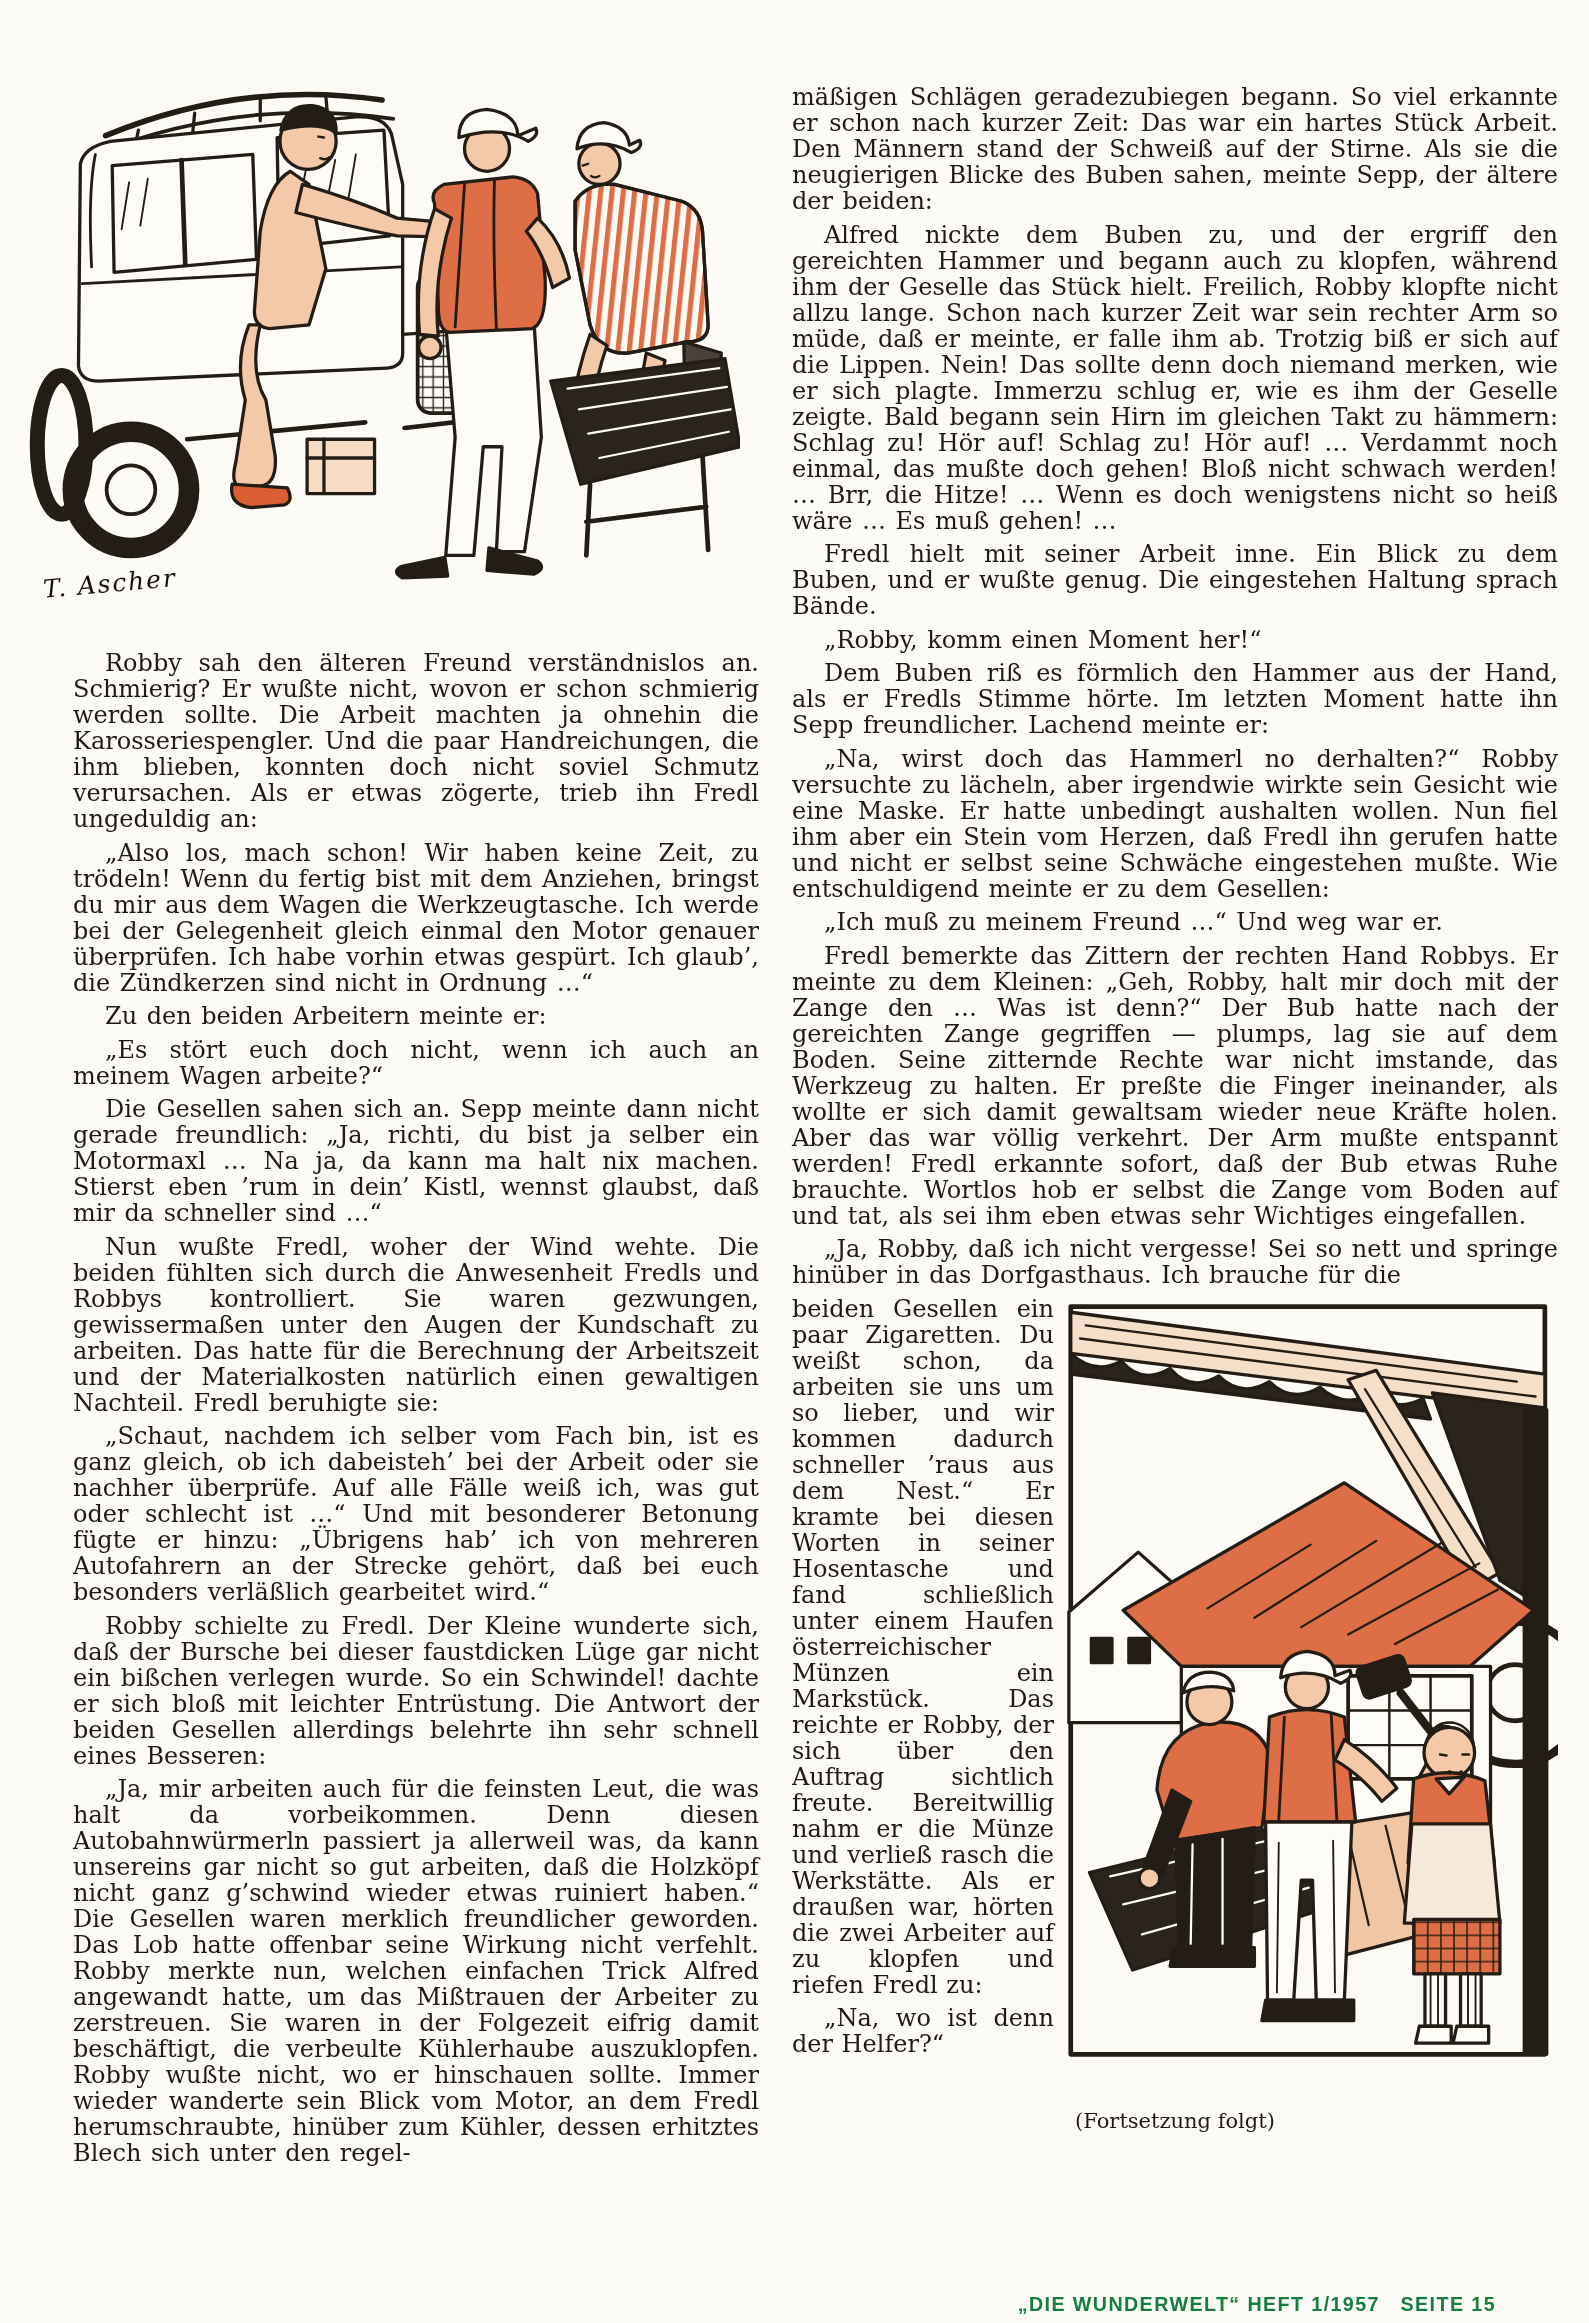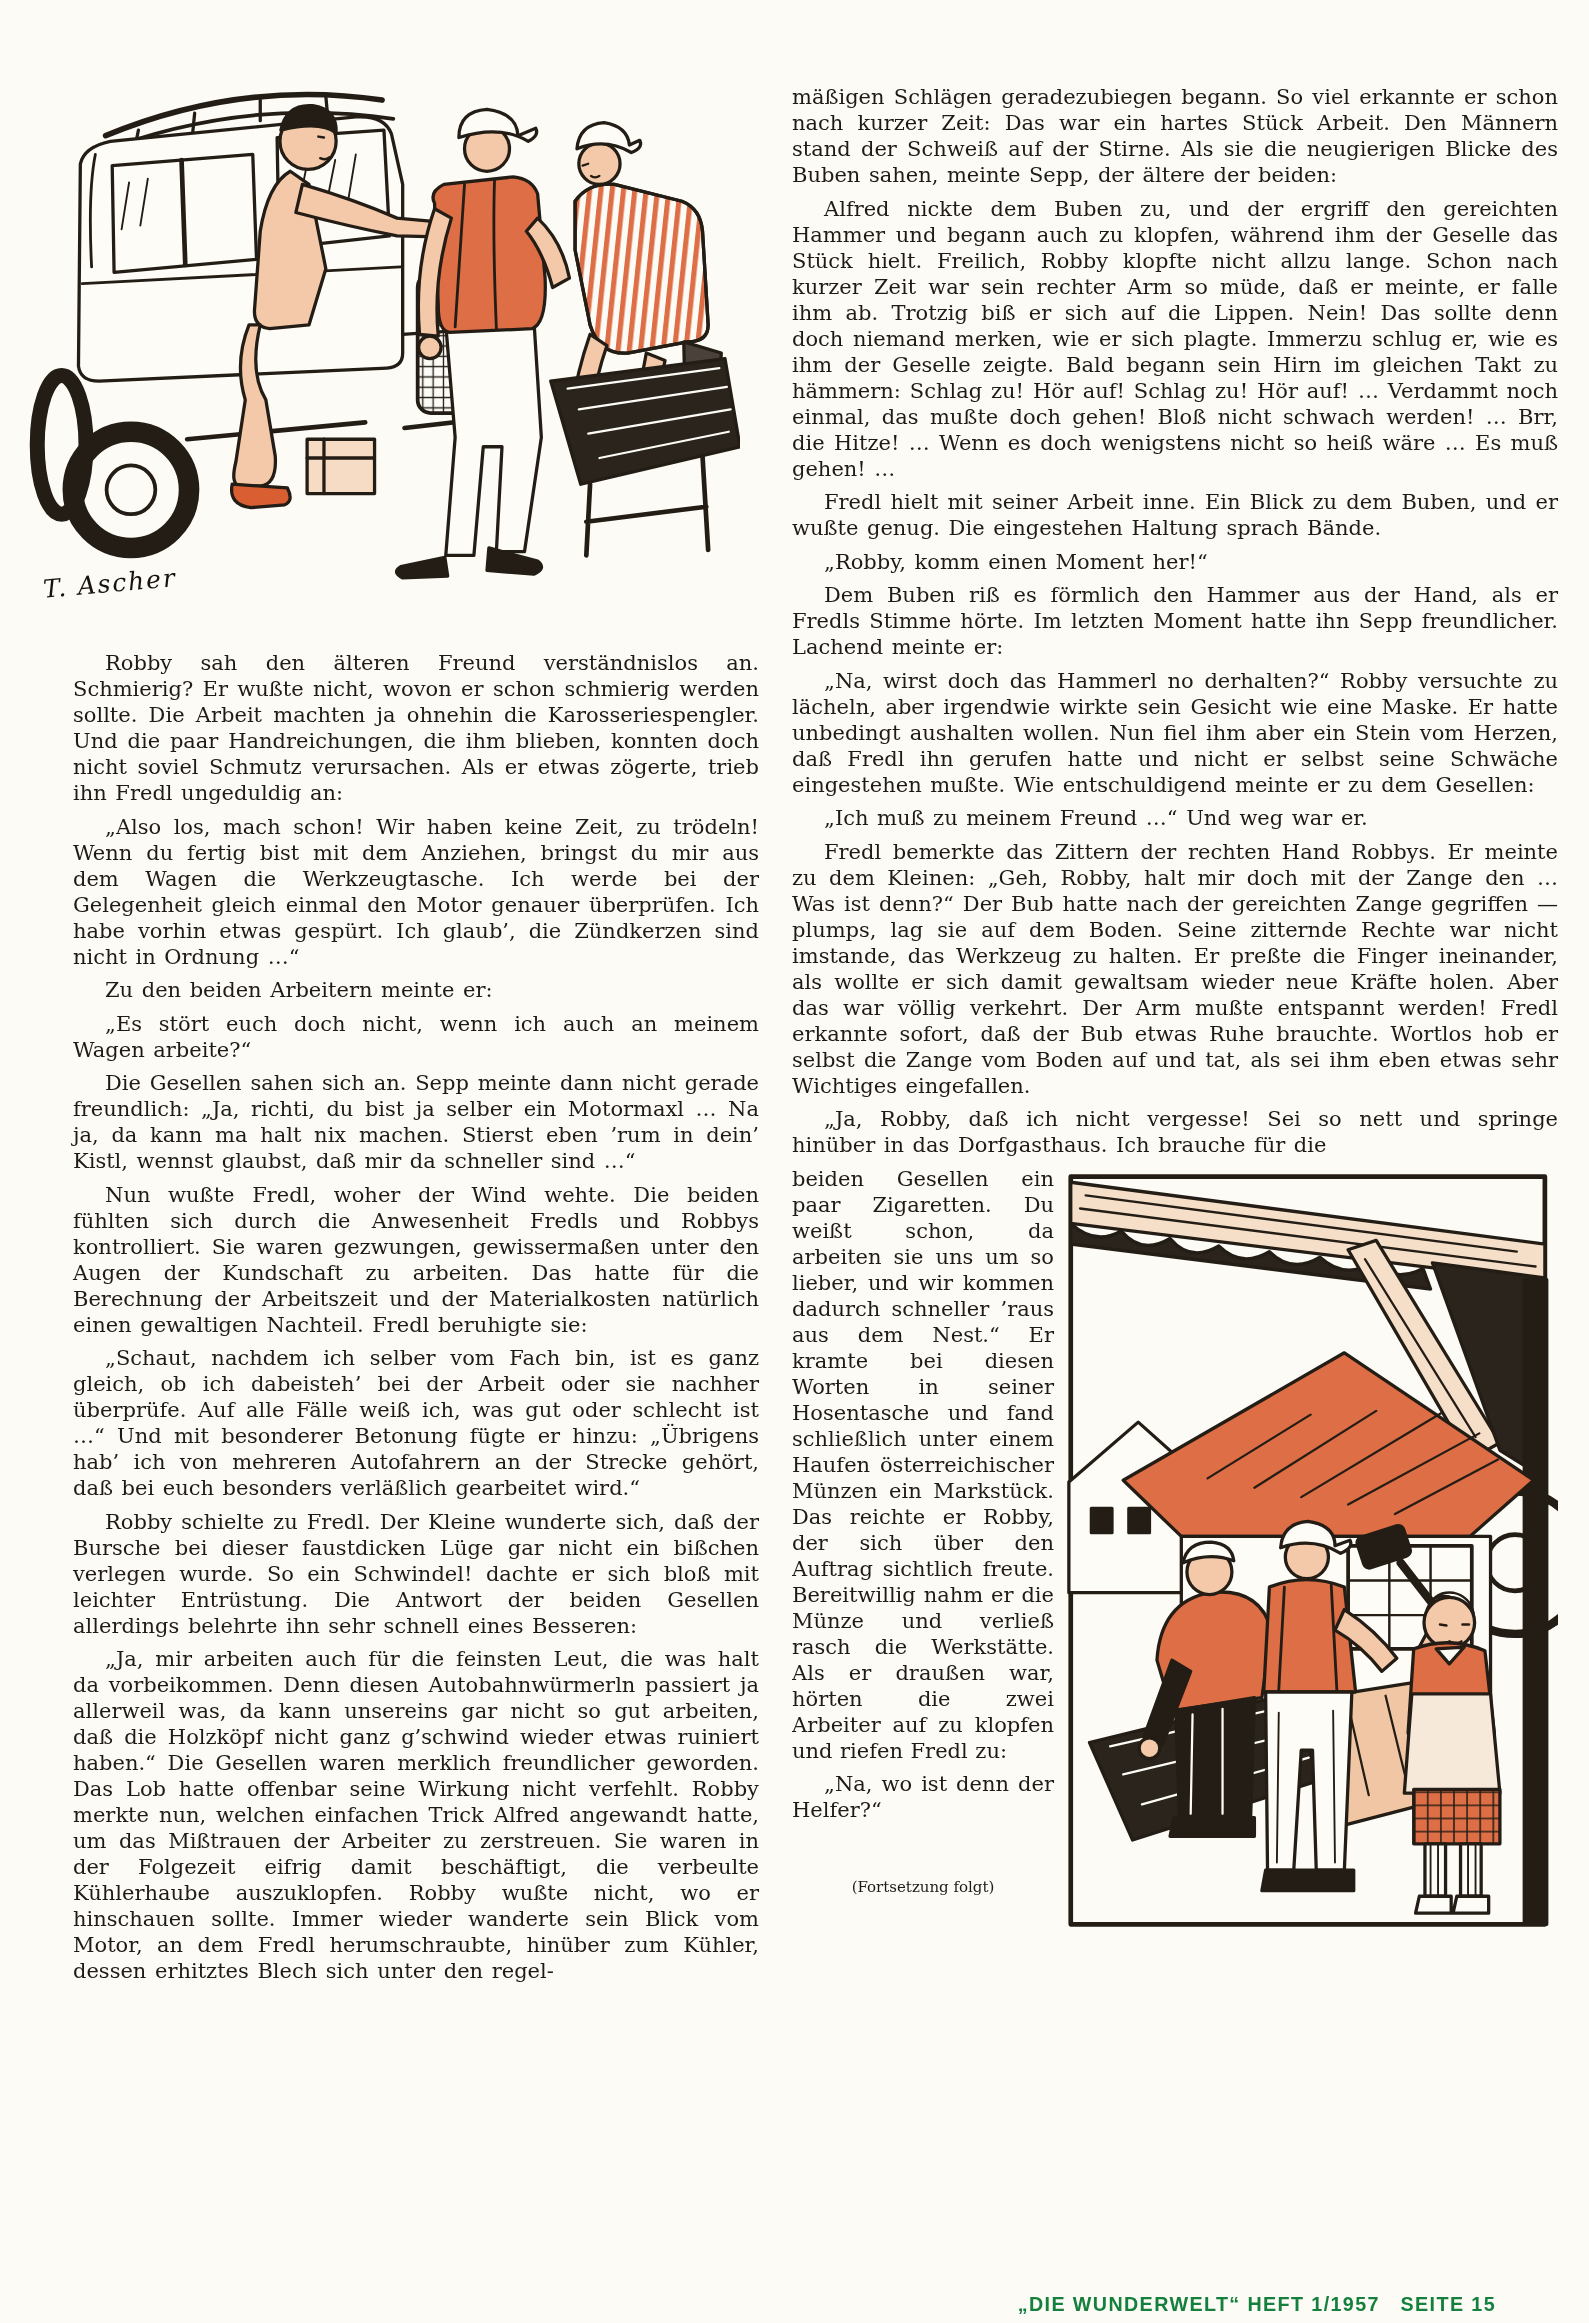--- a/index.html
+++ b/index.html
@@ -5,38 +5,38 @@
   *{box-sizing:border-box}
   html,body{margin:0;padding:0}
   body{background:#d8d4ca}
   .page{
     position:relative;width:1589px;height:2324px;margin:0 auto;
     background:#fcfbf6;color:#201a14;overflow:hidden;
     font-family:"DejaVu Serif","Liberation Serif",serif;
   }
   .para{
     margin:0 0 7.5px;text-align:justify;text-indent:32px;
-    font-size:21px;line-height:26px;word-spacing:1.9px;
+    font-size:24px;line-height:26px;word-spacing:1.9px;
     hyphens:auto;overflow-wrap:break-word;
   }
   .para.noindent{text-indent:0}
   figure{margin:0;padding:0}
   #illus-car{position:absolute;left:26px;top:41px;width:714px;height:581px}
   #illus-car svg{width:100%;height:100%;display:block}
   .signature{
     position:absolute;left:17px;bottom:24px;font-style:italic;font-size:25px;
     letter-spacing:1.9px;transform:rotate(-5deg);color:#17120d;
   }
   #left-text{position:absolute;left:73px;top:650px;width:686px}
   #right-col{position:absolute;left:792px;top:84px;width:766px}
   .wrap-zone{overflow:hidden}
   #illus-workshop{float:right;width:491px;height:763px;margin:3.7px 0 9.4px 13px}
   #illus-workshop svg{width:100%;height:100%;display:block}
   .narrow-area .para{word-spacing:0.9px}
-  .fortsetzung{margin-top:51px;text-align:center;font-size:15px;line-height:26px}
+  .fortsetzung{margin-top:51px;text-align:center;font-size:21px;line-height:26px}
   #footer{
     position:absolute;top:2293px;right:93px;white-space:pre;color:#15803d;
     font-family:"Liberation Sans",sans-serif;font-weight:bold;
     font-size:19.7px;letter-spacing:1.4px;
   }
 </style>
 </head>
 <body>
 
 <div class="page">

